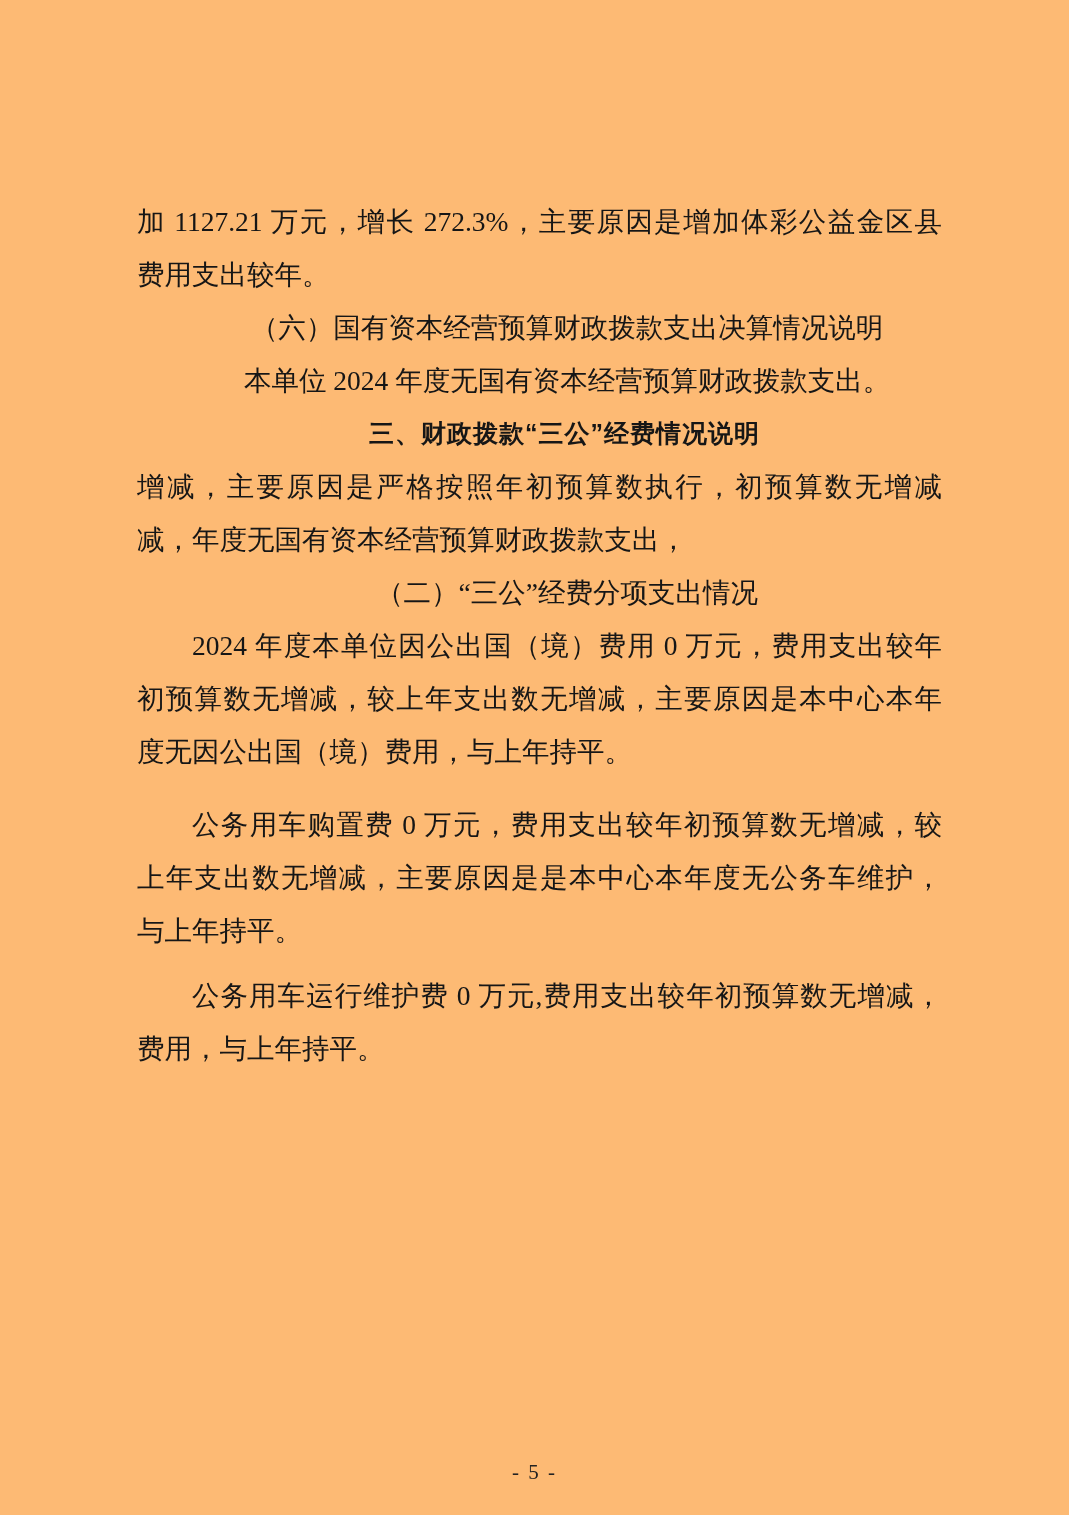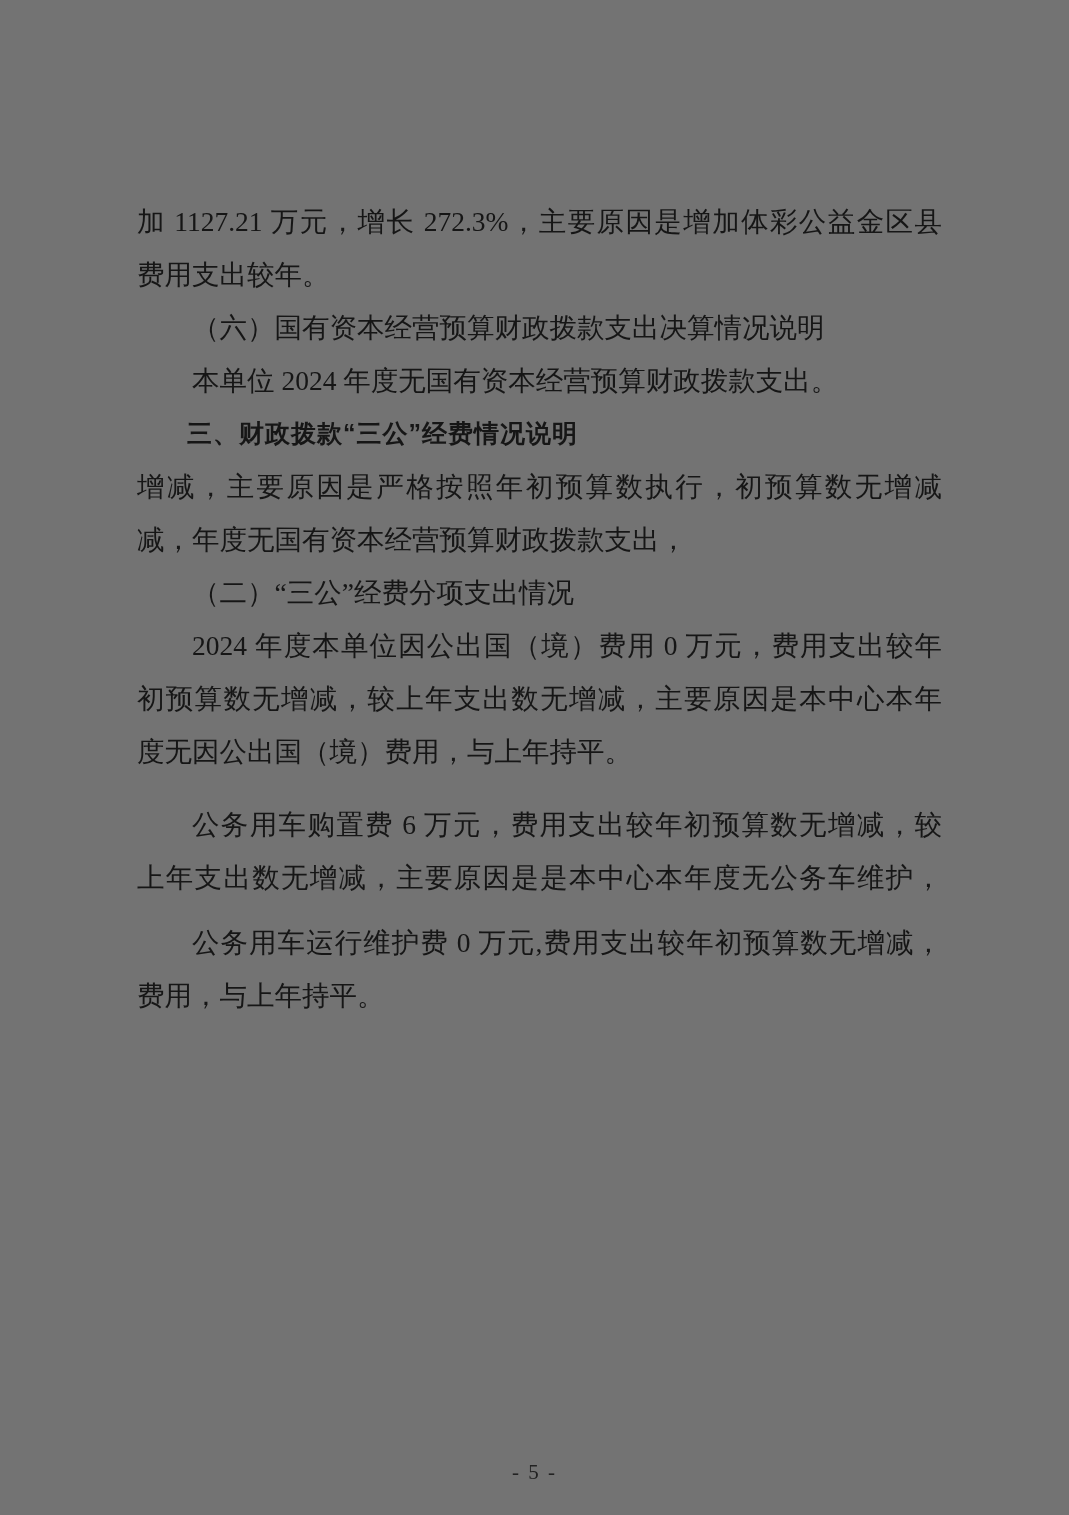--- a/index.html
+++ b/index.html
@@ -8,21 +8,21 @@
     height: 1515px;
     background: #ffffff;
     color: #161616;
     font-family: "Liberation Serif", serif;
     position: relative;
     overflow: hidden;
   }
   .page {
     position: absolute;
     inset: 0;
-    background: #737373;
+    background: #fdba74;
   }
   .text-block {
     position: absolute;
     left: 137px;
     top: 195px;
     width: 805px;
     font-size: 27.5px;
     line-height: 53px;
   }
   .line {
@@ -30,21 +30,21 @@
     padding: 0;
     text-align: left;
     white-space: normal;
   }
   
   .fill {
     text-align: justify;
     text-align-last: justify;
   }
   
-  .indent { text-indent: 2em; }
+  .indent { text-indent: 2em; text-align: center; }
   
   .heading {
     font-family: "Liberation Sans", sans-serif;
     font-weight: 700;
     font-size: 25px;
     letter-spacing: 1px;
   }
   
   .sp20 { margin-top: 20px; }
   .sp12 { margin-top: 12px; }
@@ -78,22 +78,23 @@
 
     <p class="line fill">增减，主要原因是严格按照年初预算数执行，初预算数无增减</p>
     <p class="line">减，年度无国有资本经营预算财政拨款支出，</p>
 
     <p class="line indent">（二）“三公”经费分项支出情况</p>
 
     <p class="line indent fill">2024 年度本单位因公出国（境）费用 0 万元，费用支出较年</p>
     <p class="line fill">初预算数无增减，较上年支出数无增减，主要原因是本中心本年</p>
     <p class="line">度无因公出国（境）费用，与上年持平。</p>
 
-    <p class="line indent fill sp20">公务用车购置费 6 万元，费用支出较年初预算数无增减，较</p>
+    <p class="line indent fill sp20">公务用车购置费 0 万元，费用支出较年初预算数无增减，较</p>
     <p class="line fill">上年支出数无增减，主要原因是是本中心本年度无公务车维护，</p>
+    <p class="line">与上年持平。</p>
 
     <p class="line indent fill sp12">公务用车运行维护费 0 万元,费用支出较年初预算数无增减，</p>
     <p class="line">费用，与上年持平。</p>
 
   </main>
 
   <footer class="footer">
     <span>- 5 -</span>
   </footer>
 

